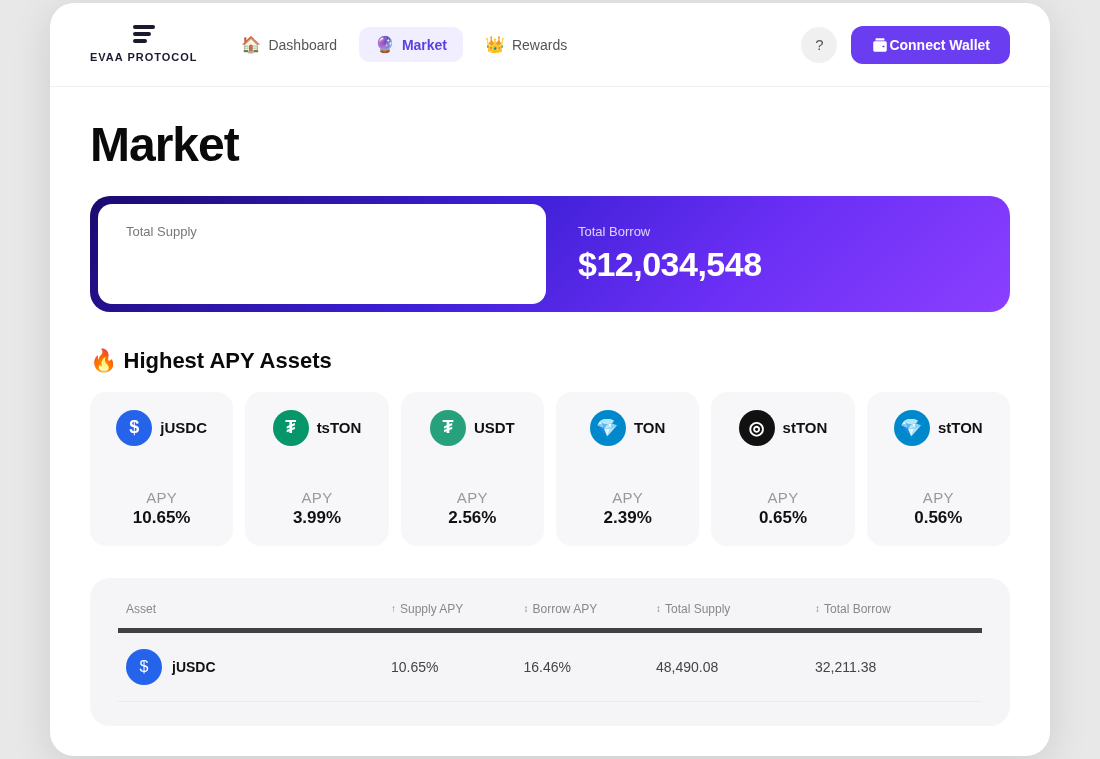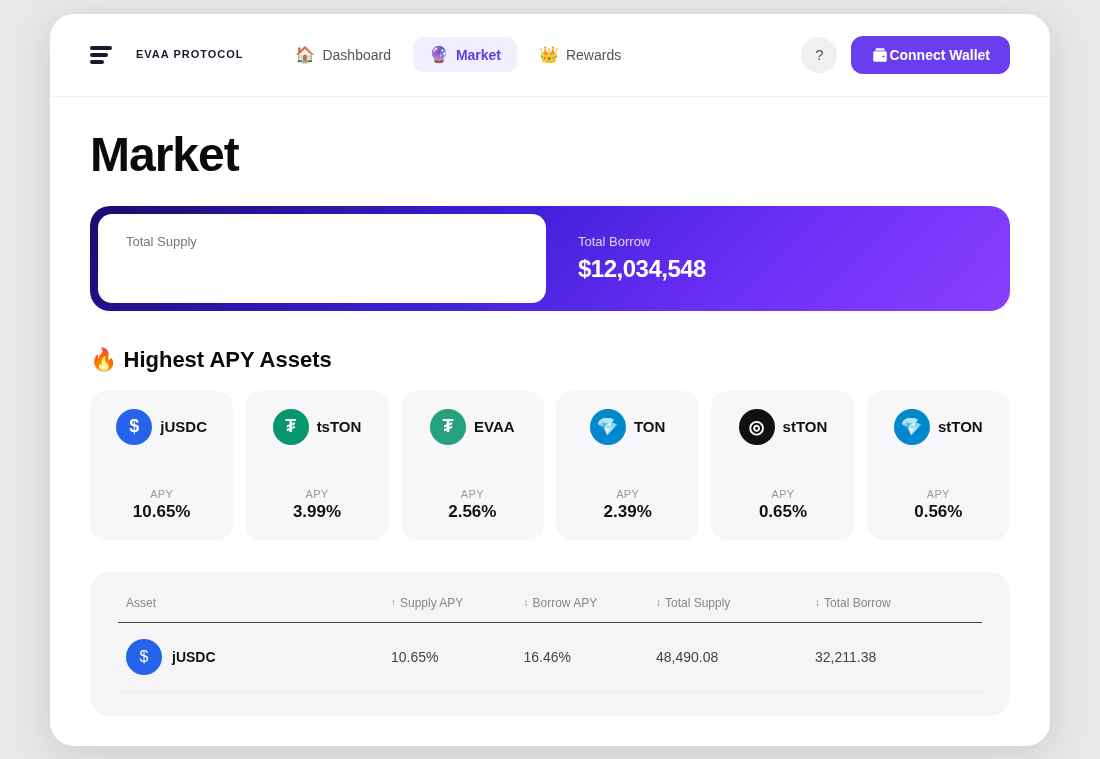--- a/index.html
+++ b/index.html
@@ -22,22 +22,23 @@
     
     .header {
       display: flex;
       align-items: center;
       padding: 22px 40px;
       border-bottom: 1px solid #f0f0f0;
     }
     .logo {
       display: flex;
       align-items: center;
-      gap: 24px;
-      margin-right: 36px;
+      gap: 8px;
+      margin-right: 28px;
+      flex-direction: column;
     }
     .logo-icon {
       display: flex;
       flex-direction: column;
       gap: 3px;
     }
     .logo-bar {
       height: 4px;
       background: #1a1a2e;
       border-radius: 2px;
@@ -153,21 +154,21 @@
     }
     .stat-label.white { color: rgba(255,255,255,0.8); }
     .stat-value {
       font-size: 32px;
       font-weight: 800;
       color: #0a0a0a;
       letter-spacing: -0.5px;
     }
     .stat-value.white {
       color: white;
-      font-size: 24px;
+      font-size: 34px;
     }
 
     
     .section-title {
       font-size: 22px;
       font-weight: 800;
       color: #0a0a0a;
       margin-bottom: 18px;
       display: flex;
       align-items: center;
@@ -209,21 +210,21 @@
     }
     .token-name {
       font-size: 15px;
       font-weight: 700;
       color: #111;
     }
     .apy-info {
       text-align: center;
     }
     .apy-label {
-      font-size: 11px;
+      font-size: 15px;
       color: #999;
       font-weight: 500;
       letter-spacing: 0.3px;
       margin-bottom: 2px;
       margin-top: 31px;
     }
     .apy-value {
       font-size: 17px;
       font-weight: 800;
       color: #111;
@@ -238,21 +239,21 @@
     .market-overview-title {
       font-size: 20px;
       font-weight: 800;
       color: #0a0a0a;
       margin-bottom: 20px;
     }
     .table-header {
       display: grid;
       grid-template-columns: 2fr 1fr 1fr 1.2fr 1.2fr;
       padding: 0 8px 12px;
-      border-bottom: 1px solid #404040;
+      border-bottom: 5px solid #404040;
       text-align: center;
     }
     .th {
       font-size: 12px;
       color: #888;
       font-weight: 500;
       display: flex;
       align-items: center;
       gap: 4px;
     }
@@ -368,21 +369,21 @@
         <span class="token-name">tsTON</span>
       </div>
       <div class="apy-info">
         <div class="apy-label">APY</div>
         <div class="apy-value">3.99%</div>
       </div>
     </div>
         <div class="apy-card">
       <div class="apy-token-row">
         <div class="token-icon" style="background:#26a17b;">₮</div>
-        <span class="token-name">EVAA</span>
+        <span class="token-name">USDT</span>
       </div>
       <div class="apy-info">
         <div class="apy-label">APY</div>
         <div class="apy-value">2.56%</div>
       </div>
     </div>
         <div class="apy-card">
       <div class="apy-token-row">
         <div class="token-icon" style="background:#0088cc;">💎</div>
         <span class="token-name">TON</span>

